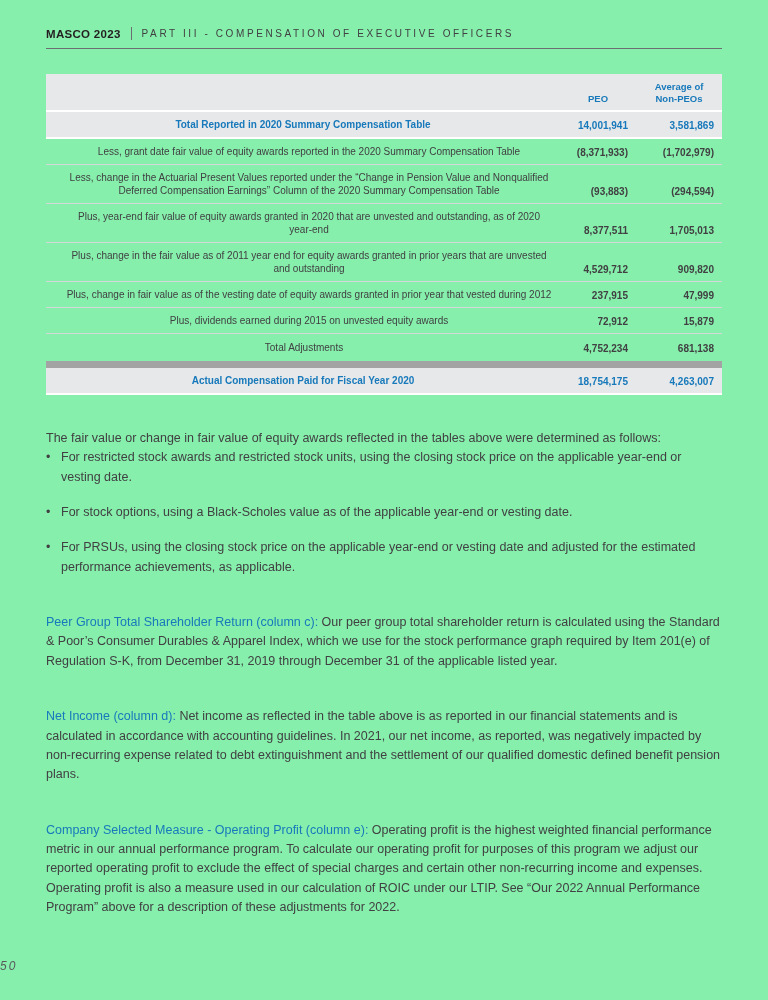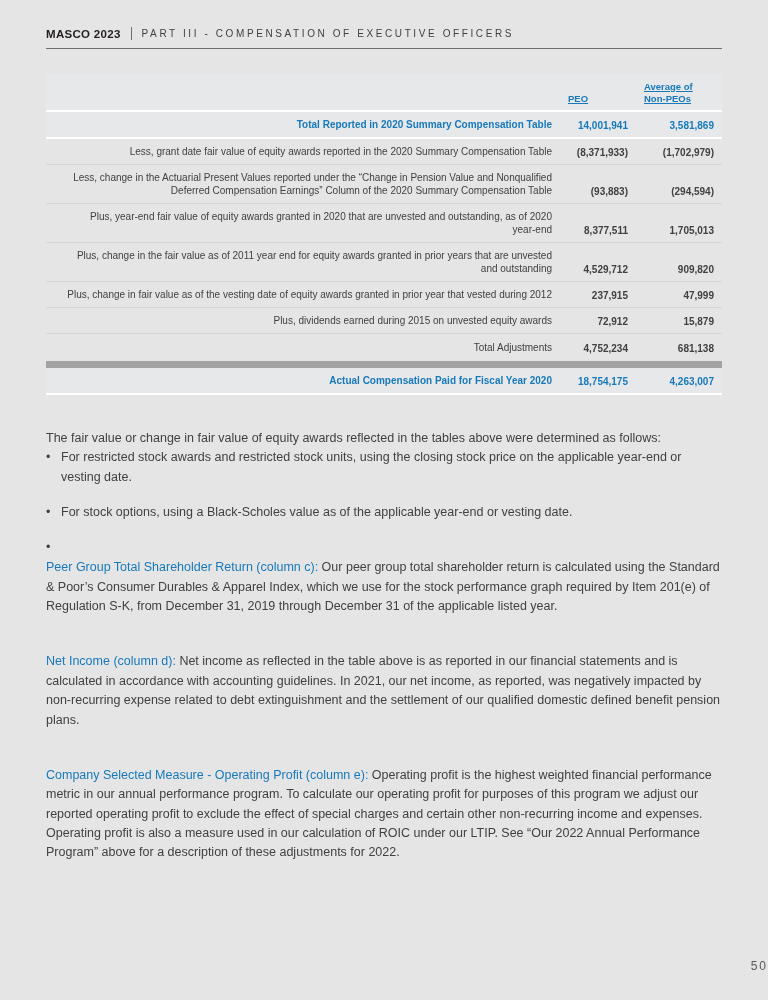--- a/index.html
+++ b/index.html
@@ -5,21 +5,21 @@
   * { margin: 0; padding: 0; box-sizing: border-box; }
   html, body { background: #ffffff; }
   body {
     font-family: "Liberation Sans", sans-serif;
     color: #414042;
   }
   .page {
     position: relative;
     width: 768px;
     height: 1000px;
-    background: #e5e5e5;
+    background: #86efac;
     padding: 27px 46px 16px 46px;
     overflow: hidden;
   }
 
   
   .running-header {
     display: flex;
     align-items: center;
     gap: 10px;
     padding-bottom: 8px;
@@ -54,37 +54,36 @@
     padding: 5px 8px;
   }
   .comp-table col.c-label { width: auto; }
   .comp-table col.c-peo { width: 76px; }
   .comp-table col.c-nonpeo { width: 86px; }
 
   .comp-table thead th {
     background: #e7e8e9;
     color: #1779bb;
     font-weight: bold;
-    text-align: left;
+    text-align: center;
     vertical-align: bottom;
     font-size: 9.5px;
     line-height: 1.25;
     border-bottom: 2px solid #ffffff;
     padding-top: 7px;
     padding-bottom: 5px;
-    text-decoration: underline;
   }
   .comp-table td.num {
     text-align: right;
     vertical-align: bottom;
     white-space: nowrap;
     font-weight: bold;
   }
   .comp-table td.lbl {
-    text-align: right;
+    text-align: center;
     vertical-align: middle;
     line-height: 1.3;
   }
   .comp-table tr.row-highlight td {
     background: #e7e8e9;
     color: #1779bb;
     font-weight: bold;
     border-top: 2px solid #ffffff;
     border-bottom: 2px solid #ffffff;
     padding-top: 6px;
@@ -124,21 +123,22 @@
   }
   .para { margin-top: 36px; }
   .para-lead { color: #1779bb; }
 
   
   .page-footer {
     position: absolute;
     bottom: 26px;
     left: 0;
     width: 100%;
-    text-align: right;
+    text-align: left;
+    font-style: italic;
   }
   .page-number {
     font-size: 12px;
     letter-spacing: 2px;
     color: #58595b;
   }
 </style>
 </head>
 <body>
 
@@ -219,20 +219,21 @@
       <li class="bullet-item">
         <span class="bullet-glyph">•</span>
         <span>For restricted stock awards and restricted stock units, using the closing stock price on the applicable year-end or vesting date.</span>
       </li>
       <li class="bullet-item">
         <span class="bullet-glyph">•</span>
         <span>For stock options, using a Black-Scholes value as of the applicable year-end or vesting date.</span>
       </li>
       <li class="bullet-item">
         <span class="bullet-glyph">•</span>
+        <span>For PRSUs, using the closing stock price on the applicable year-end or vesting date and adjusted for the estimated performance achievements, as applicable.</span>
       </li>
     </ul>
 
     <p class="para"><span class="para-lead">Peer Group Total Shareholder Return (column c):</span><span> Our peer group total shareholder return is calculated using the Standard &amp; Poor’s Consumer Durables &amp; Apparel Index, which we use for the stock performance graph required by Item 201(e) of Regulation S-K, from December 31, 2019 through December 31 of the applicable listed year.</span></p>
 
     <p class="para"><span class="para-lead">Net Income (column d):</span><span> Net income as reflected in the table above is as reported in our financial statements and is calculated in accordance with accounting guidelines. In 2021, our net income, as reported, was negatively impacted by non-recurring expense related to debt extinguishment and the settlement of our qualified domestic defined benefit pension plans.</span></p>
 
     <p class="para"><span class="para-lead">Company Selected Measure - Operating Profit (column e):</span><span> Operating profit is the highest weighted financial performance metric in our annual performance program. To calculate our operating profit for purposes of this program we adjust our reported operating profit to exclude the effect of special charges and certain other non-recurring income and expenses. Operating profit is also a measure used in our calculation of ROIC under our LTIP. See “Our 2022 Annual Performance Program” above for a description of these adjustments for 2022.</span></p>
   </div>
 

